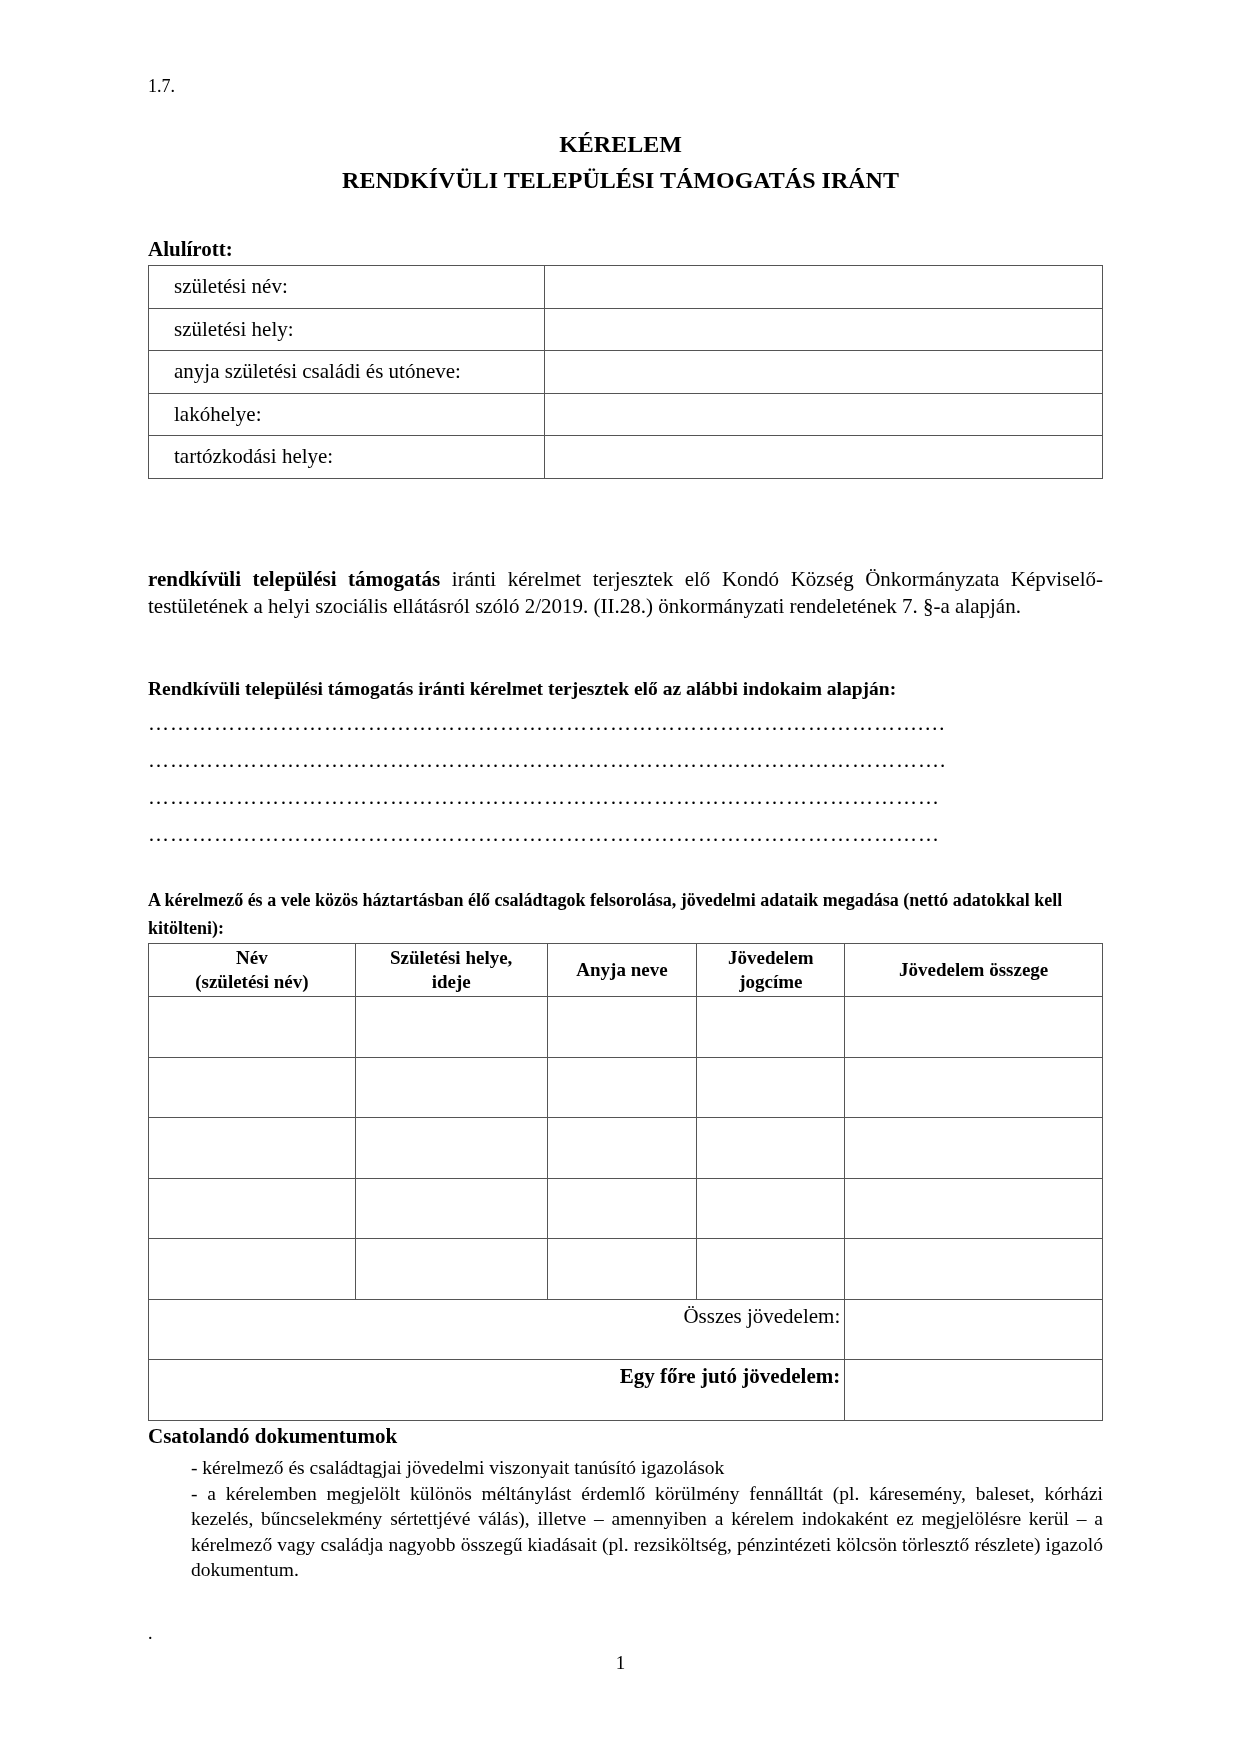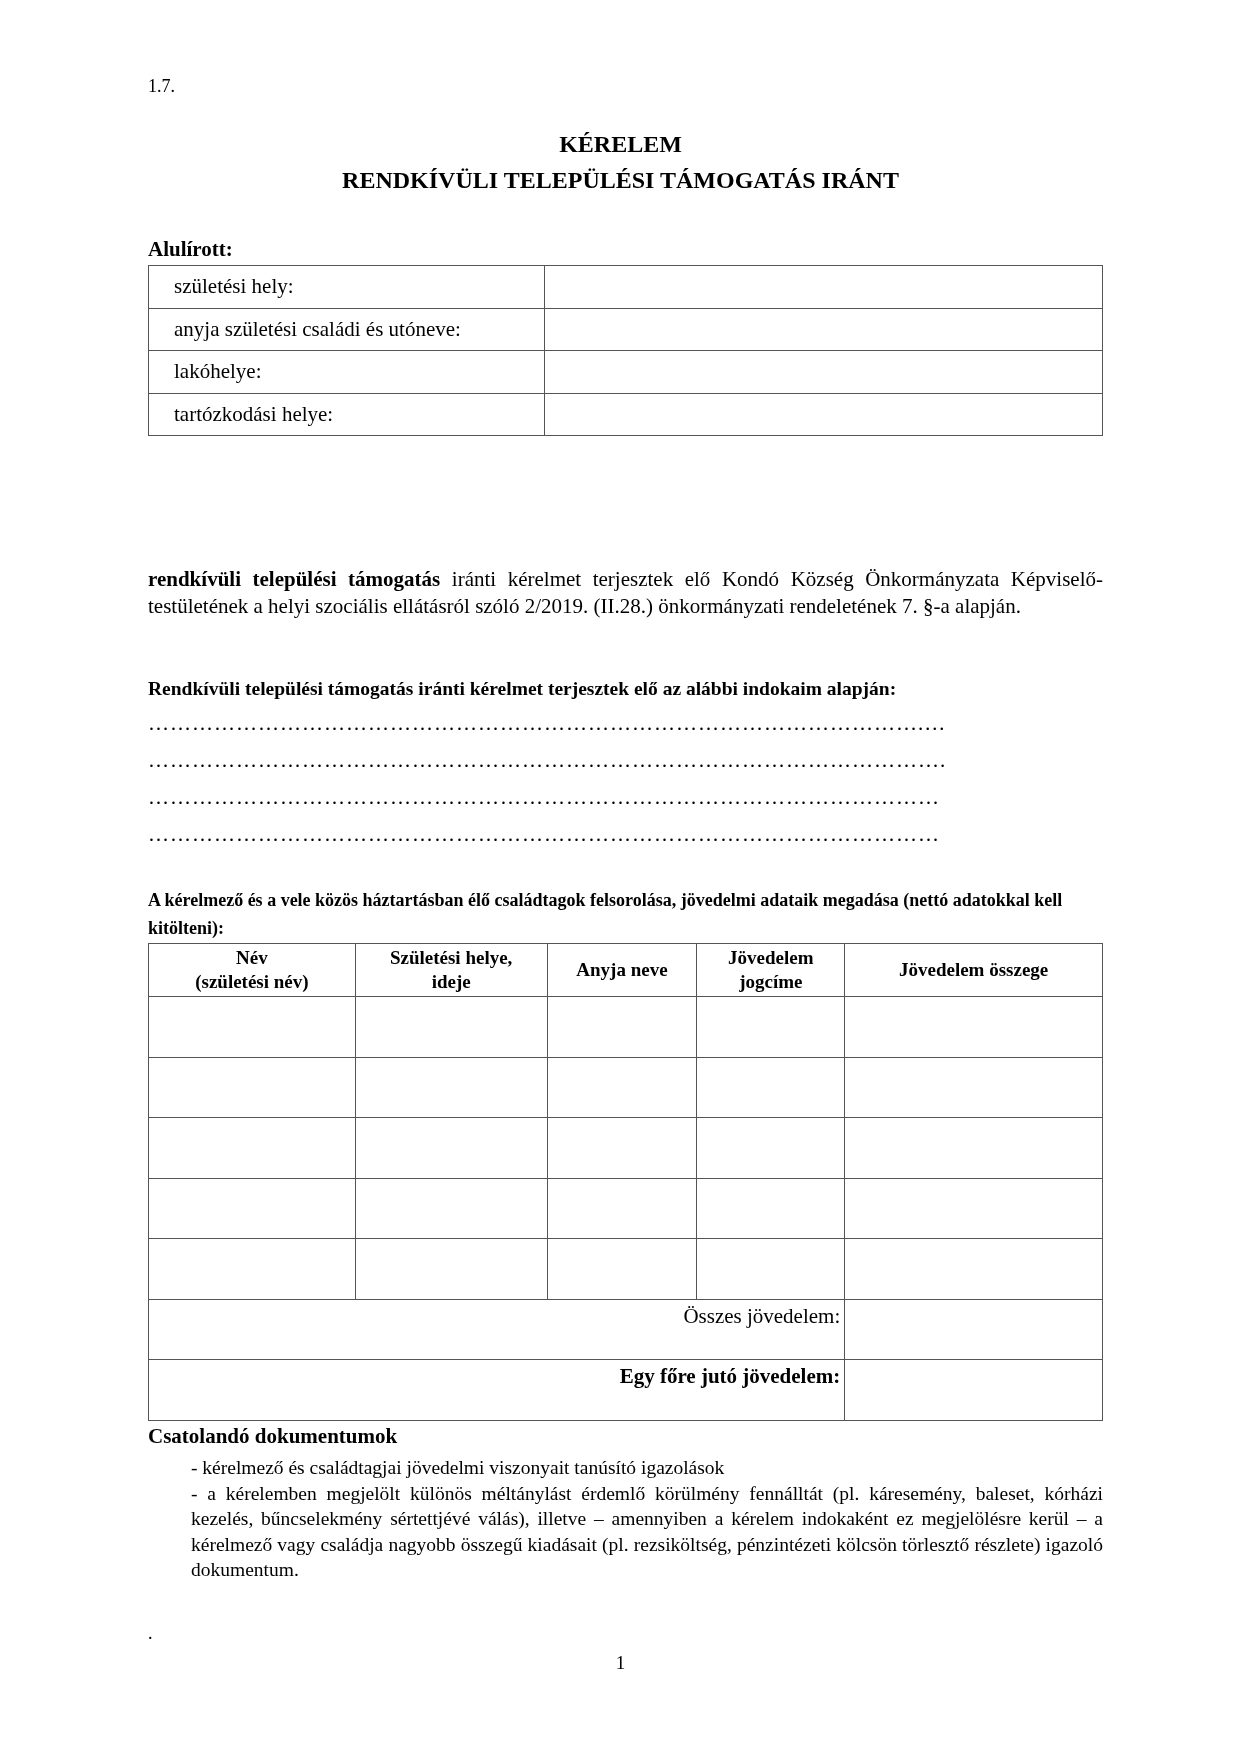--- a/index.html
+++ b/index.html
@@ -31,20 +31,24 @@
 </head>
 <body>
 
 <div class="abs pagenum-top">1.7.</div>
 <div class="abs title t1">KÉRELEM</div>
 <div class="abs title t2">RENDKÍVÜLI TELEPÜLÉSI TÁMOGATÁS IRÁNT</div>
 
 <div class="abs alul">Alulírott:</div>
 <table class="t-personal">
   <tbody>
+    <tr>
+        <td class="lbl">születési név:</td>
+        <td></td>
+      </tr>
     <tr>
         <td class="lbl">születési hely:</td>
         <td></td>
       </tr>
     <tr>
         <td class="lbl">anyja születési családi és utóneve:</td>
         <td></td>
       </tr>
     <tr>
         <td class="lbl">lakóhelye:</td>

